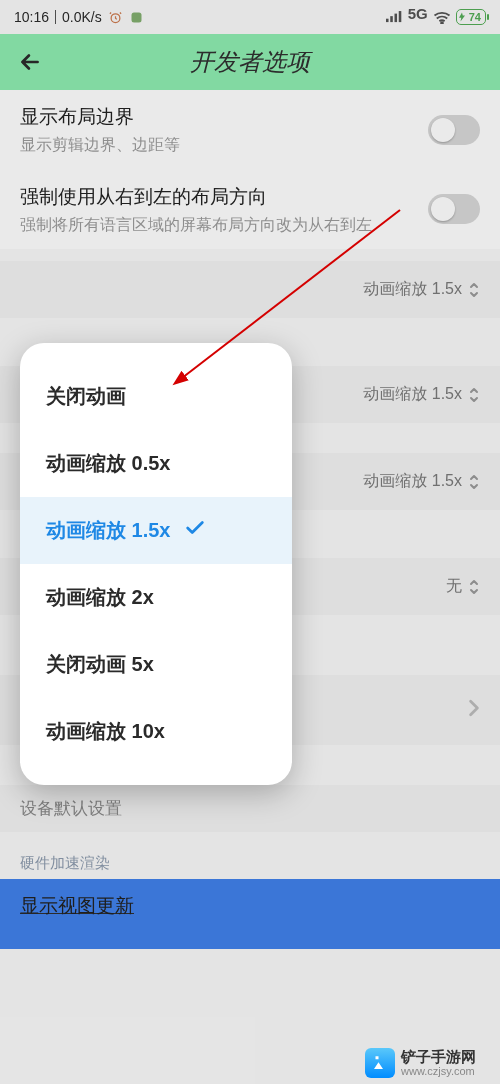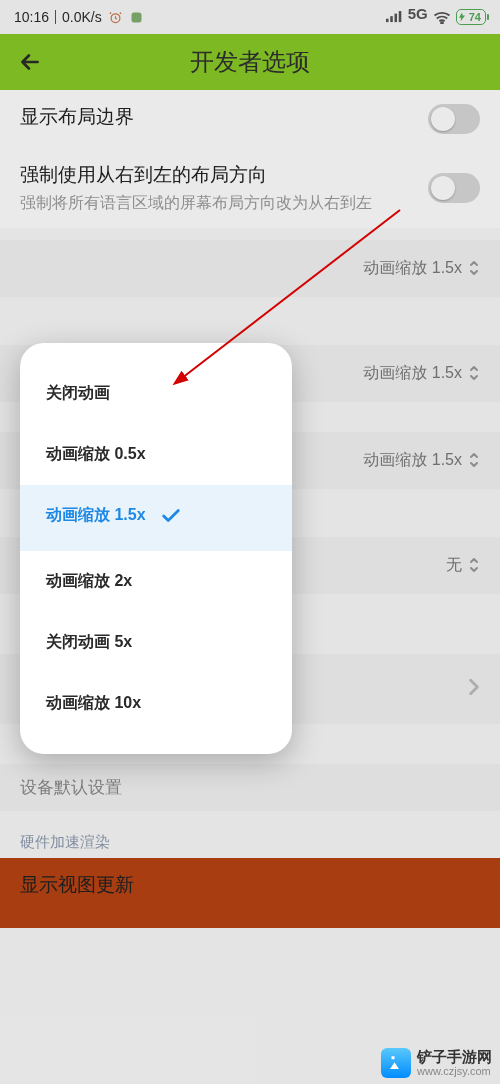--- a/index.html
+++ b/index.html
@@ -43,21 +43,22 @@
   }
   .battery::after {
     content: ""; position: absolute; right: -4px; top: 4px;
     width: 2px; height: 6px; background: #4caf50; border-radius: 1px;
   }
   
   .header {
     height: 56px;
     display: flex; align-items: center;
     padding: 0 12px;
-    background: #84cc16;
+    background: #86efac;
+    font-style: italic;
   }
   .back { width: 36px; height: 36px; display:flex;align-items:center;justify-content:center; }
   .title { flex: 1; text-align: center; font-size: 24px; font-weight: 500; padding-right: 36px; }
   
   .whiteblock { background: #ffffff; }
   .row {
     display: flex; align-items: center;
     padding: 14px 20px;
   }
   .row .textcol { flex: 1; }
@@ -86,37 +87,37 @@
     width: 272px;
     background: #fff;
     border-radius: 24px;
     box-shadow: 0 8px 30px rgba(0,0,0,0.25);
     z-index: 20;
     overflow: hidden;
     padding: 20px 0;
   }
   .popup .opt {
     padding: 20px 26px;
-    font-size: 16px;
+    font-size: 20px;
     font-weight: 600;
     color: #2a2a2a;
-    display: flex; align-items:flex-start;
+    display: flex; align-items:center;
   }
   .popup .opt.selected {
     background: #e8f3fb;
     color: #1e88e5;
   }
   .popup .opt .check { margin-left: 14px; color: #1e88e5; }
   
   .arrow {
     position:absolute; z-index: 30; pointer-events:none;
     left: 170px; top: 200px;
   }
   .watermark {
-    position:absolute; right: 0; bottom: 0;
+    position:absolute; right: 16px; bottom: 0;
     display:flex; align-items:center; gap:6px;
     background: rgba(255,255,255,0.0);
     padding: 6px 8px;
     z-index: 40;
     font-size: 14px; color: #666;
   }
   .watermark .wm-logo {
     width: 30px; height: 30px; border-radius: 6px;
     background: linear-gradient(#5ac8fa,#008cff);
     display:flex;align-items:center;justify-content:center;color:#fff;font-size:18px;
@@ -176,20 +177,21 @@
           <path d="M19 12H5M11 18l-6-6 6-6"></path>
         </svg>
     </div>
     <div class="title">开发者选项</div>
   </div>
 
   <div class="whiteblock">
     <div class="row">
       <div class="textcol">
         <div class="rowtitle">显示布局边界</div>
+        <div class="rowsub">显示剪辑边界、边距等</div>
       </div>
       <div class="toggle">
           <div class="knob"></div>
         </div>
     </div>
     <div class="row">
       <div class="textcol">
         <div class="rowtitle">强制使用从右到左的布局方向</div>
         <div class="rowsub">强制将所有语言区域的屏幕布局方向改为从右到左</div>
       </div>
@@ -255,21 +257,21 @@
   <div style="height:40px"></div>
 
   <div class="row single" style="background:#f1f1f1;padding:12px 20px;">
     <div class="textcol">
       <div class="rowtitle" style="color:#8a8a8a;font-size:17px;font-weight:400;">设备默认设置</div>
     </div>
   </div>
 
   <div class="section-header">硬件加速渲染</div>
 
-  <div class="row single" style="background:#c2410c;padding:14px 20px 30px;">
+  <div class="row single" style="background:#3b82f6;padding:14px 20px 30px;text-decoration:underline;">
     <div class="textcol">
       <div class="rowtitle">显示视图更新</div>
     </div>
   </div>
 </div>
 
 <div class="dim"></div>
 
 <div class="popup">
   <div class="opt">

